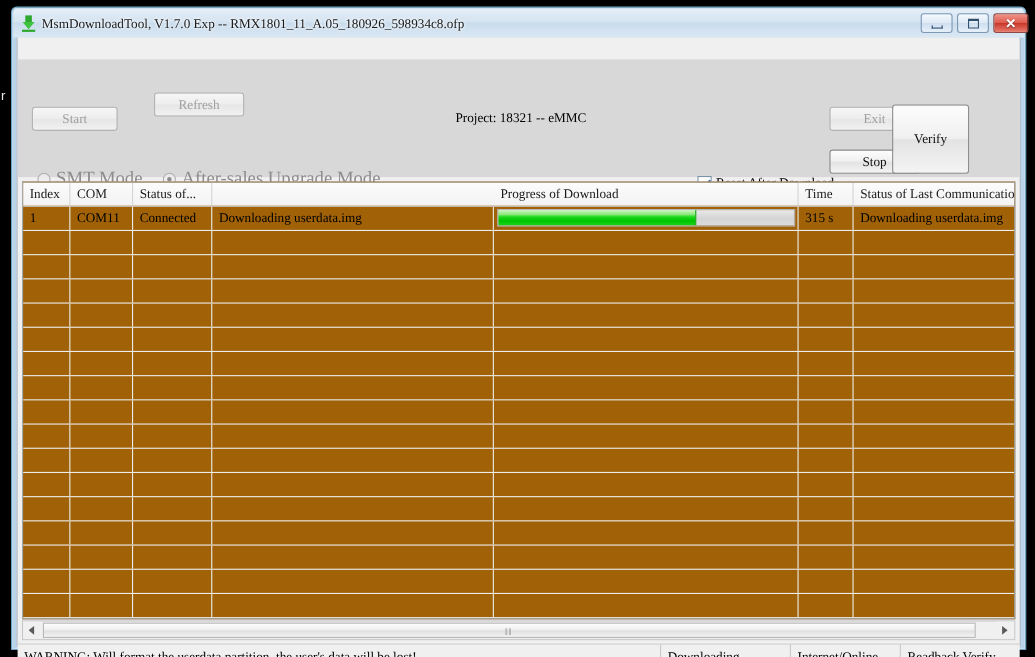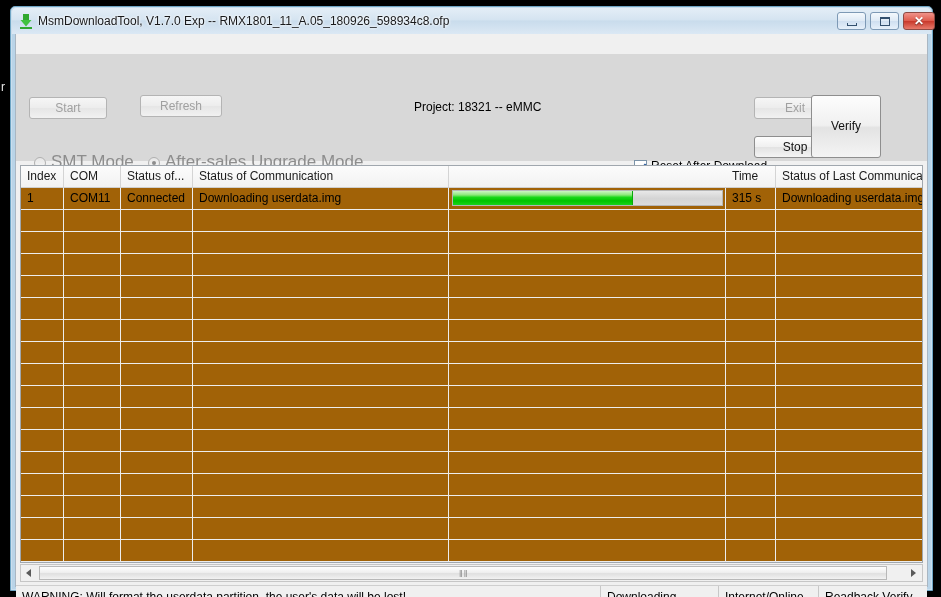--- a/index.html
+++ b/index.html
@@ -28,20 +28,21 @@
     position: absolute;
     left: 10px;
     top: 6px;
     width: 923px;
     height: 585px;
     background: #b9d4e8;
     border: 1px solid #6fa5c4;
     border-radius: 5px 5px 0 0;
     box-sizing: border-box;
     box-shadow: 0 0 0 1px rgba(255,255,255,0.25) inset;
+    font-family: Liberation Serif, serif;
   }
 
   
   #title-bar {
     position: absolute;
     left: 1px; top: 1px;
     width: 919px;
     height: 26px;
     background: linear-gradient(to bottom, #e4eef7 0%, #d5e4f1 45%, #c9dcec 50%, #dbe8f4 100%);
     border-radius: 4px 4px 0 0;
@@ -159,21 +160,21 @@
     color: #111111;
     text-align: center;
     white-space: nowrap;
   }
   .push-btn.disabled {
     color: #a0a0a0;
     border-color: #b4b4b4;
     background: linear-gradient(to bottom, #f6f6f6 0%, #ededed 48%, #e6e6e6 52%, #f1f1f1 100%);
   }
   #btn-start   { left: 13px;  top: 43px; width: 78px;  height: 22px; line-height: 20px; }
-  #btn-refresh { left: 124px; top: 41px; width: 82px;  height: 22px; line-height: 20px; }
+  #btn-refresh { left: 124px; top: 30px; width: 82px;  height: 22px; line-height: 20px; }
   #btn-exit    { left: 738px; top: 43px; width: 82px;  height: 22px; line-height: 20px; }
   #btn-stop    { left: 738px; top: 82px; width: 82px;  height: 22px; line-height: 20px; }
   #btn-verify  { left: 795px; top: 41px; width: 70px;  height: 63px; line-height: 61px; }
 
   #project-label {
     position: absolute;
     left: 398px; top: 46px;
     font-size: 12px;
     color: #000000;
     white-space: nowrap;
@@ -442,21 +443,21 @@
       <div id="checkbox-reset">
         <span class="check-mark checked"></span><span>Reset After Download</span>
       </div>
     </div>
 
     <div id="grid">
       <div id="grid-header">
         <div class="hcell c0">Index</div>
         <div class="hcell c1">COM</div>
         <div class="hcell c2">Status of...</div>
-        <div class="hcell c3">Status of Communication</div>
+        <div class="hcell c4">Progress of Download</div>
         <div class="hcell c5">Time</div>
         <div class="hcell c6">Status of Last Communication</div>
       </div>
 
       <div class="row">
         <div class="cell c0">1</div>
         <div class="cell c1">COM11</div>
         <div class="cell c2">Connected</div>
         <div class="cell c3">Downloading userdata.img</div>
         <div class="cell c4">

